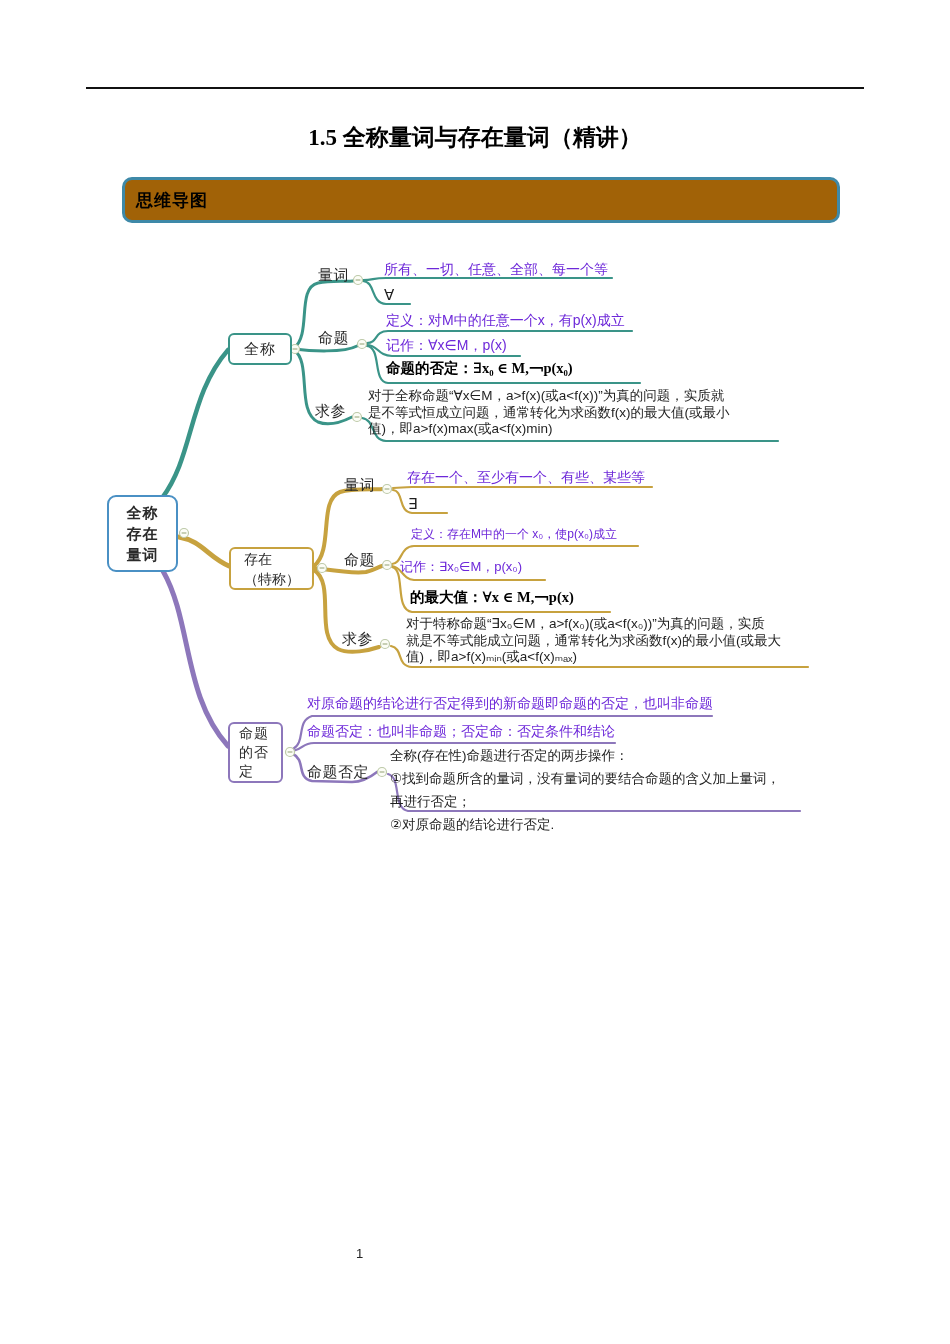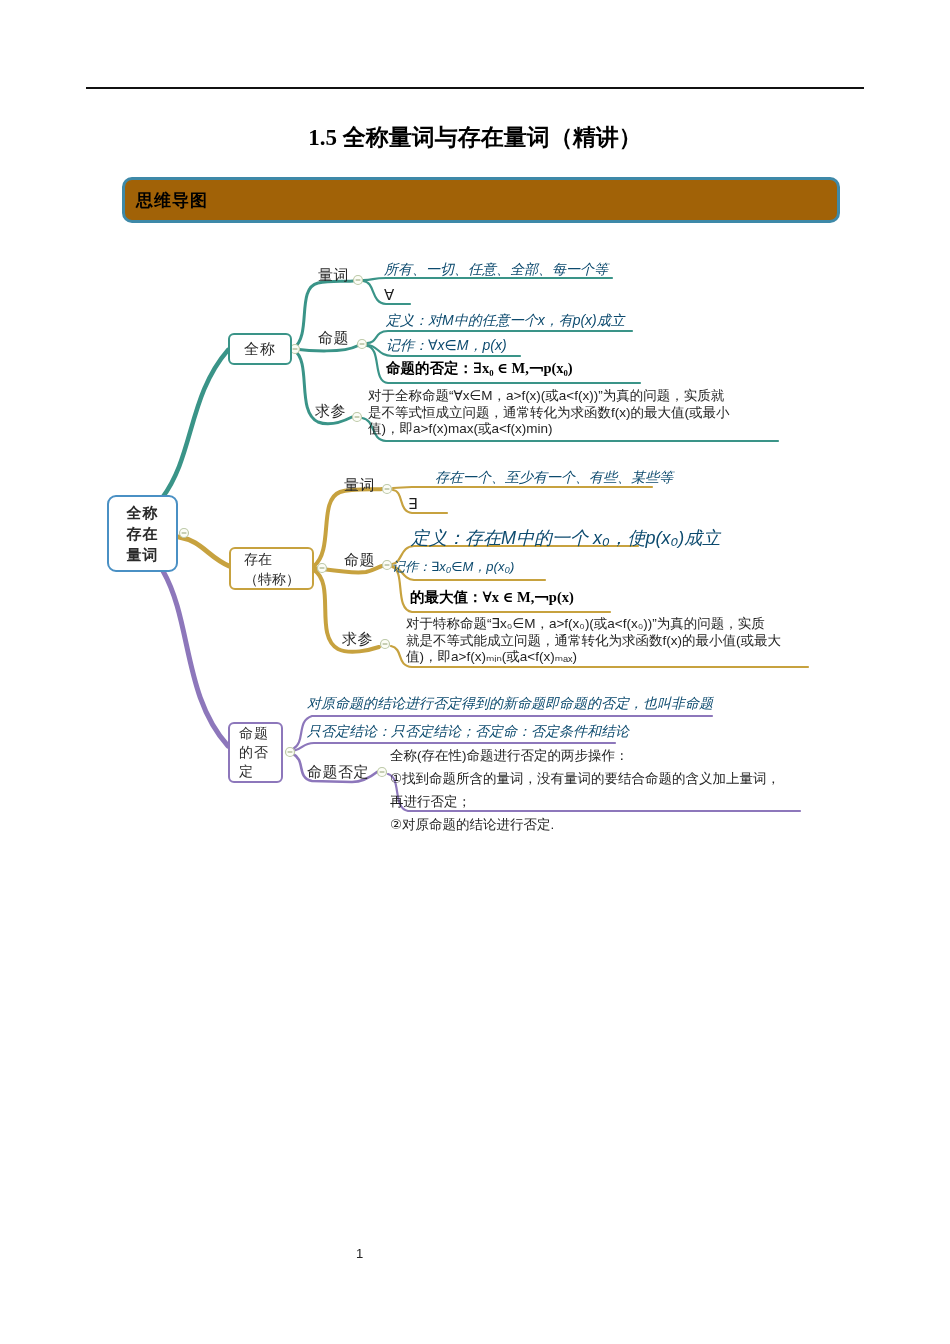--- a/index.html
+++ b/index.html
@@ -31,21 +31,21 @@
   .root-box{
     left:107px;top:495px;width:71px;height:77px;border:2.5px solid #4a90c4;border-radius:9px;
     justify-content:center;text-align:left;font-size:15px;line-height:21px;font-weight:600;
     white-space:pre-line;letter-spacing:1px;
   }
   .u-box{left:228px;top:333px;width:64px;height:32px;border:2px solid #3a9488;justify-content:center;font-size:15px;letter-spacing:1px;}
   .e-box{left:229px;top:547px;width:85px;height:43px;border:2px solid #c7a23f;font-size:14px;line-height:20px;white-space:pre-line;padding-left:13px;}
   .n-box{left:228px;top:722px;width:55px;height:61px;border:2px solid #8d77bb;font-size:14px;line-height:19px;white-space:pre-line;padding-left:9px;letter-spacing:1px;}
 
   .mm-label{position:absolute;font-size:15px;color:#262626;white-space:nowrap;letter-spacing:0.5px;}
-  .mm-leaf{position:absolute;font-size:14px;color:#0c4a6e;white-space:nowrap;font-style:italic;}
+  .mm-leaf{position:absolute;font-size:14px;color:#6d28d9;white-space:nowrap;}
   .mm-sym{position:absolute;font-size:15px;color:#1f1f1f;}
   .mm-bold{
     position:absolute;font-size:14.5px;font-weight:700;color:#000;white-space:nowrap;
     font-family:"Liberation Serif","DejaVu Serif",serif;
   }
   .mm-para{
     position:absolute;font-size:13.5px;color:#1f1f1f;line-height:16.5px;
     white-space:pre-line;width:460px;
   }
 </style>
@@ -161,36 +161,36 @@
     <div class="mm-leaf" style="left:386px;top:337px;">记作：∀x∈M，p(x)</div>
     <div class="mm-bold" style="left:386px;top:359px;">命题的否定：∃x₀ ∈ M,￢p(x₀)</div>
     <div class="mm-label" style="left:315px;top:402px;">求参</div>
     <div class="mm-para" style="left:368px;top:388px;">对于全称命题“∀x∈M，a&gt;f(x)(或a&lt;f(x))”为真的问题，实质就
 是不等式恒成立问题，通常转化为求函数f(x)的最大值(或最小
 值)，即a&gt;f(x)max(或a&lt;f(x)min)</div>
 
     <div class="mm-box e-box">存在
 （特称）</div>
     <div class="mm-label" style="left:344px;top:476px;">量词</div>
-    <div class="mm-leaf" style="left:407px;top:469px;margin-left:28px;">存在一个、至少有一个、有些、某些等</div>
+    <div class="mm-leaf" style="left:407px;top:469px;">存在一个、至少有一个、有些、某些等</div>
     <div class="mm-sym" style="left:408px;top:495px;">∃</div>
     <div class="mm-label" style="left:344px;top:551px;">命题</div>
-    <div class="mm-leaf" style="left:411px;top:526px;font-size:18px;">定义：存在M中的一个 x₀，使p(x₀)成立</div>
-    <div class="mm-leaf" style="left:392px;top:558px;font-size:13px;">记作：∃x₀∈M，p(x₀)</div>
+    <div class="mm-leaf" style="left:411px;top:526px;font-size:12px;">定义：存在M中的一个 x₀，使p(x₀)成立</div>
+    <div class="mm-leaf" style="left:400px;top:558px;font-size:13px;">记作：∃x₀∈M，p(x₀)</div>
     <div class="mm-bold" style="left:410px;top:588px;">的最大值：∀x ∈ M,￢p(x)</div>
     <div class="mm-label" style="left:342px;top:630px;">求参</div>
     <div class="mm-para" style="left:406px;top:616px;">对于特称命题“∃x₀∈M，a&gt;f(x₀)(或a&lt;f(x₀))”为真的问题，实质
 就是不等式能成立问题，通常转化为求函数f(x)的最小值(或最大
 值)，即a&gt;f(x)ₘᵢₙ(或a&lt;f(x)ₘₐₓ)</div>
 
     <div class="mm-box n-box">命题
 的否
 定</div>
     <div class="mm-leaf" style="left:307px;top:695px;">对原命题的结论进行否定得到的新命题即命题的否定，也叫非命题</div>
-    <div class="mm-leaf" style="left:307px;top:723px;">只否定结论：只否定结论；否定命：否定条件和结论</div>
+    <div class="mm-leaf" style="left:307px;top:723px;">命题否定：也叫非命题；否定命：否定条件和结论</div>
     <div class="mm-label" style="left:307px;top:763px;">命题否定</div>
     <div class="mm-para" style="left:390px;top:744px;line-height:23px;">全称(存在性)命题进行否定的两步操作：
 ①找到命题所含的量词，没有量词的要结合命题的含义加上量词，
 再进行否定；
 ②对原命题的结论进行否定.</div>
 
   </div>
 
 
   <div class="page-number">1</div>

